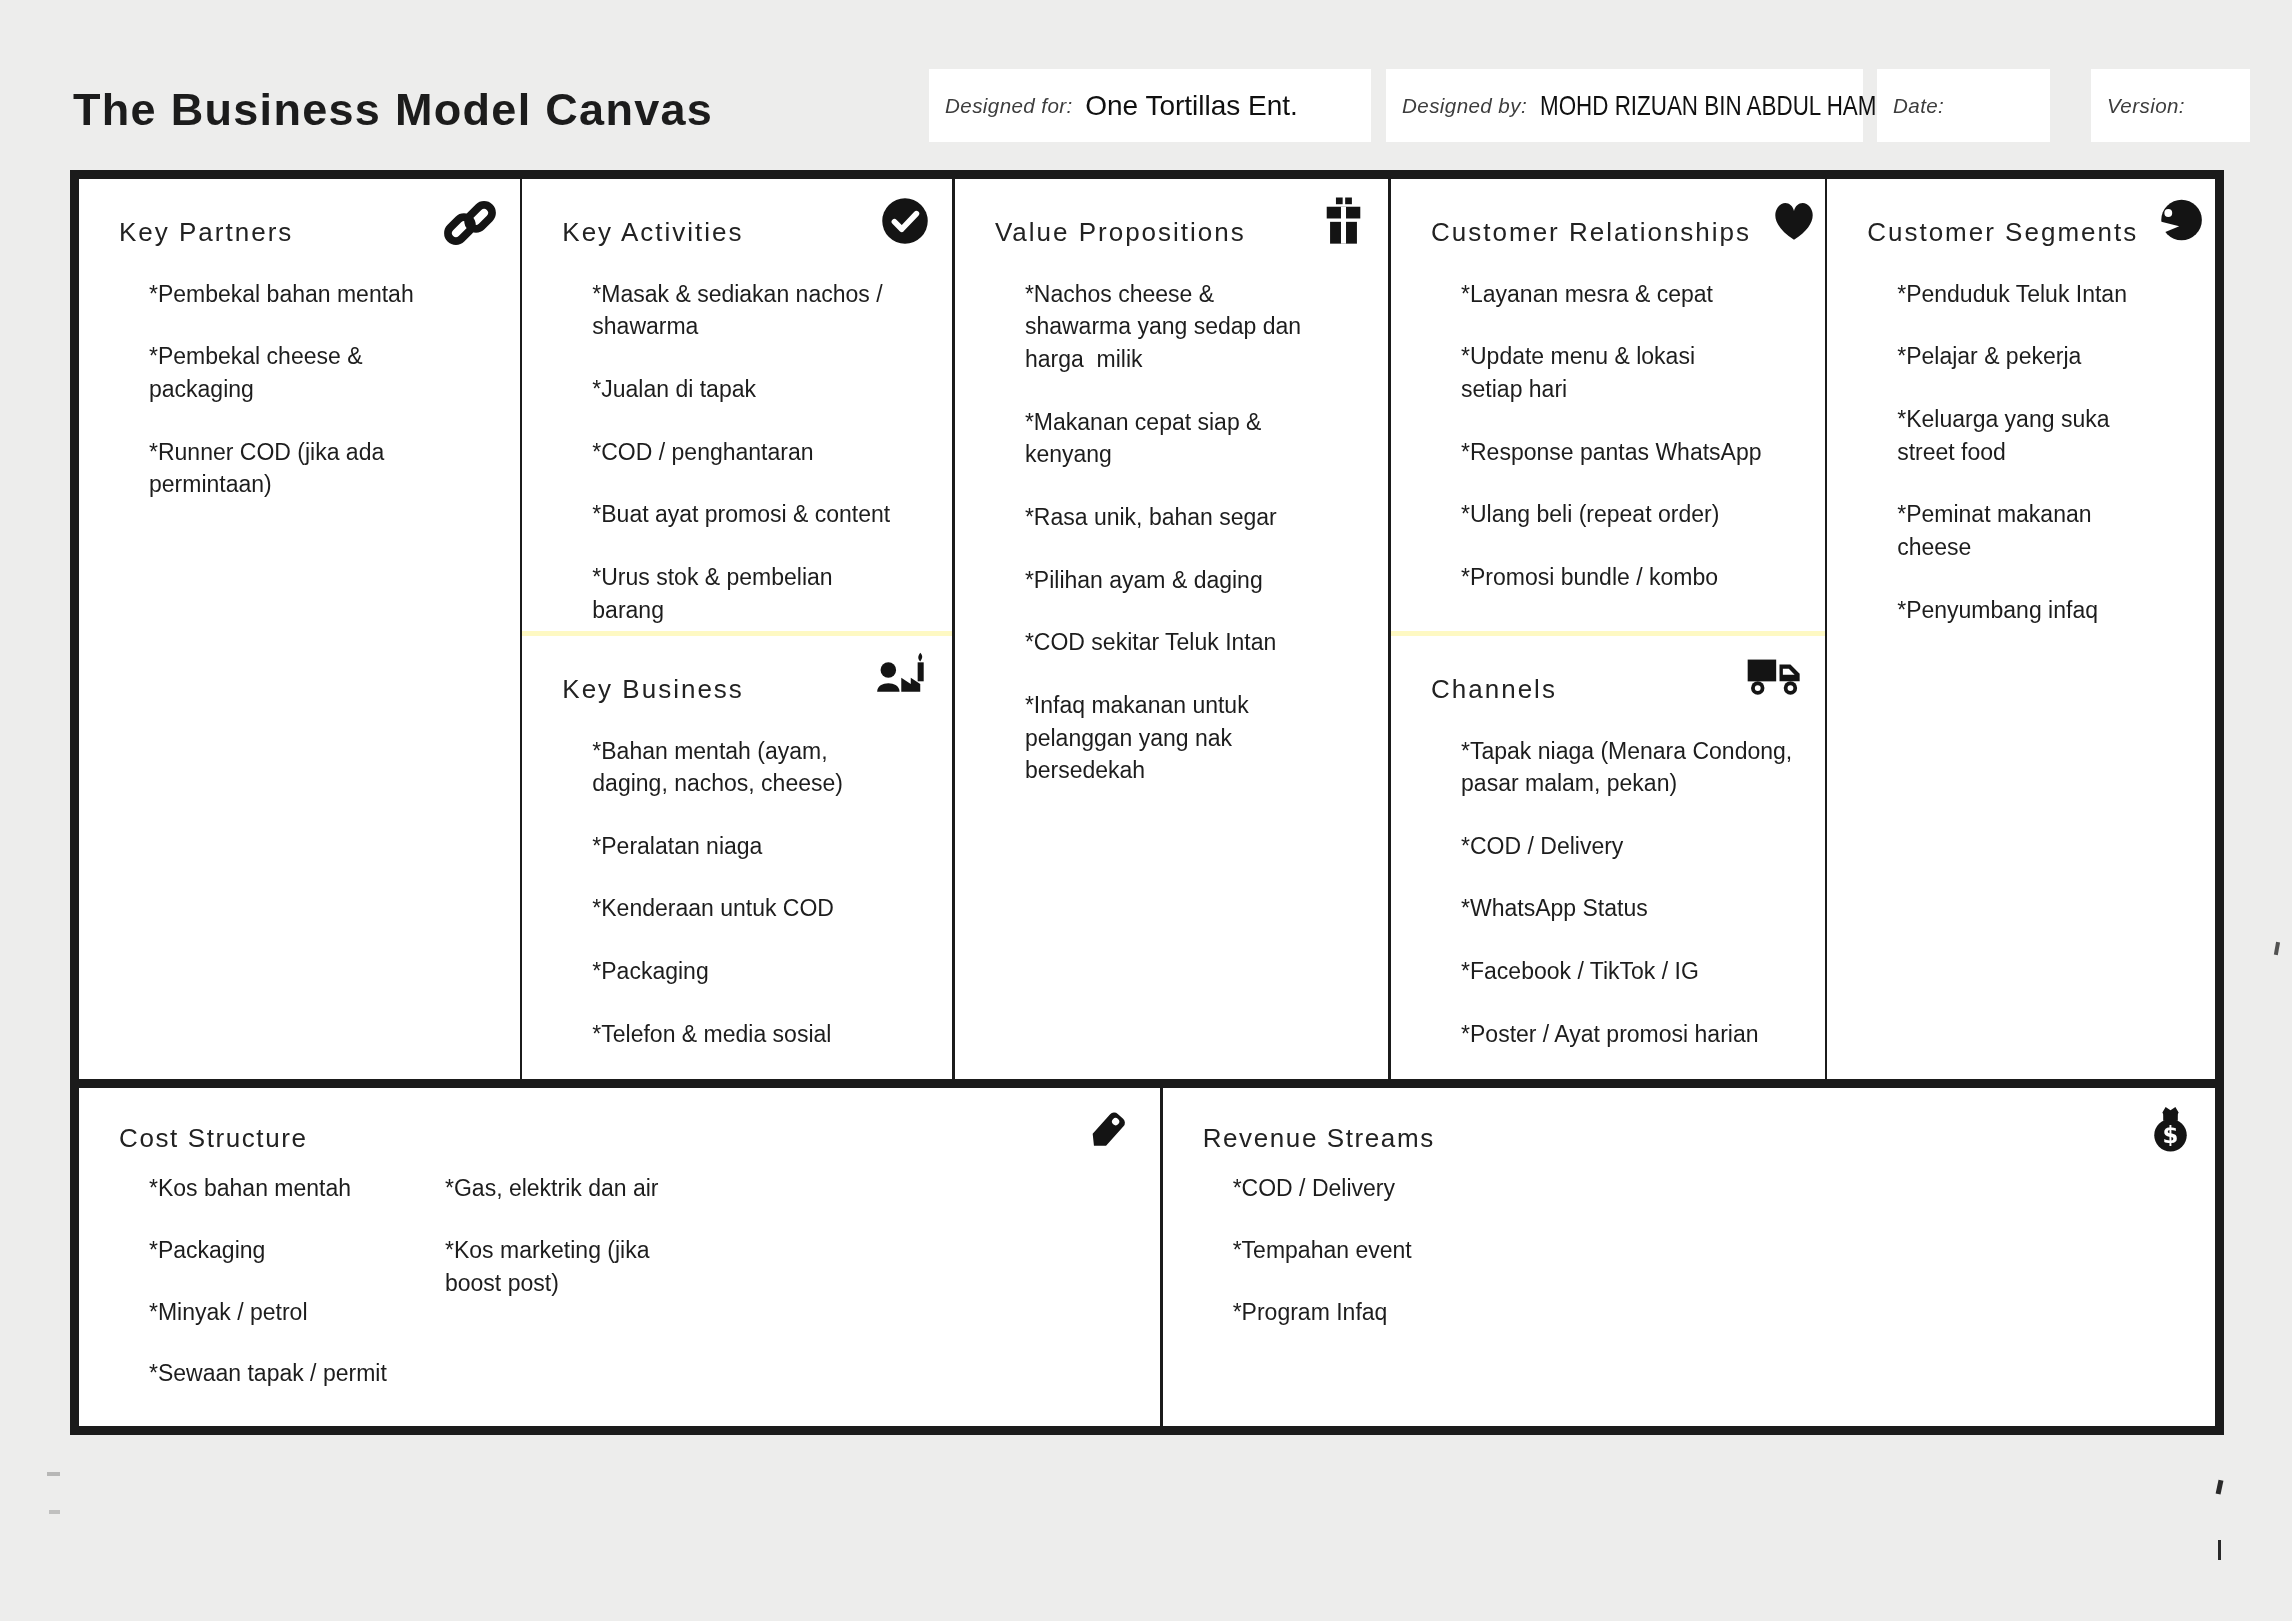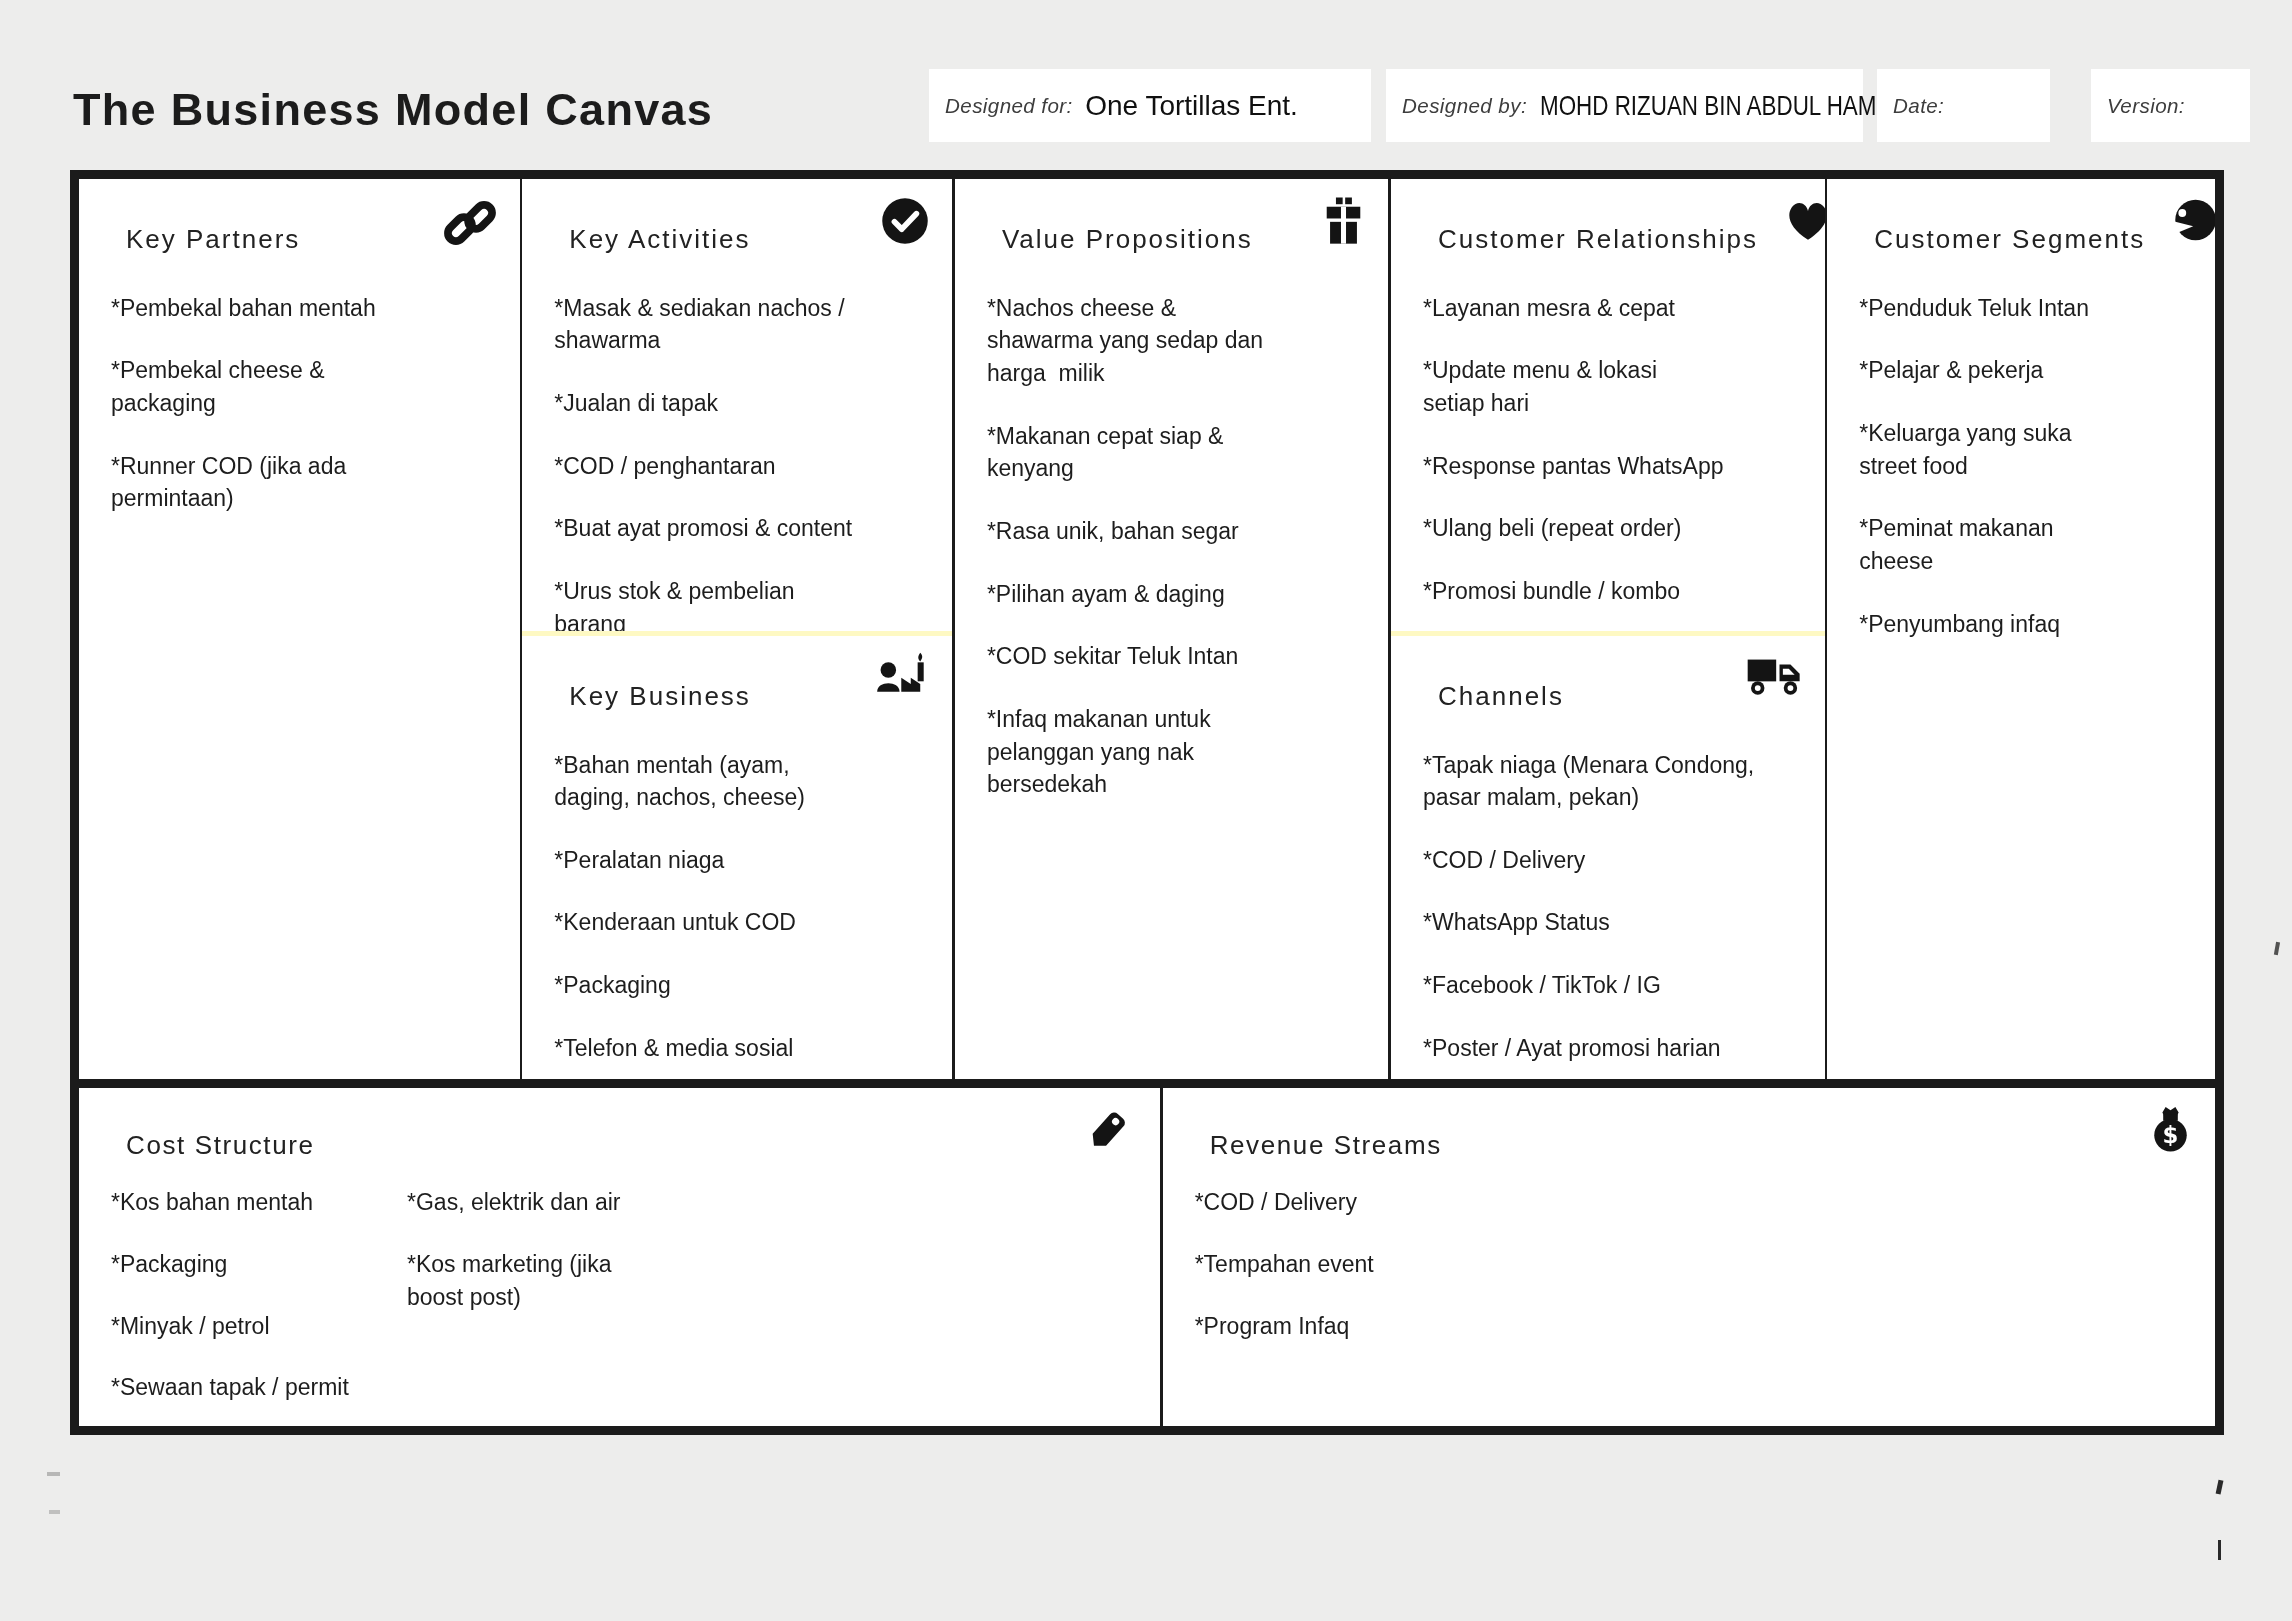--- a/index.html
+++ b/index.html
@@ -21,24 +21,24 @@
 
   .canvas{position:absolute;left:70px;top:170px;width:2154px;height:1265px;box-sizing:border-box;
           border:9px solid #1b1b1b;background:#1b1b1b;display:flex;flex-direction:column;}
   .top-grid{height:900px;display:grid;grid-template-columns:492fr 480fr 484fr 484fr 433fr;
             column-gap:2.7px;background:#1b1b1b;}
   .bottom-grid{height:338px;margin-top:9px;display:grid;grid-template-columns:1207fr 1175fr;
             column-gap:2.7px;background:#1b1b1b;}
   .col-stack{display:grid;grid-template-rows:505fr 495fr;row-gap:4.5px;background:#fef9c3;min-height:0;}
   .cell{background:#ffffff;box-sizing:border-box;padding:16px 21.5px 12.5px 32px;position:relative;overflow:hidden;}
   .cell-head{display:flex;justify-content:space-between;align-items:flex-start;margin-bottom:21.5px;}
-  .sec-title{margin:15px;font-size:26px;font-weight:400;letter-spacing:2px;color:#222;padding-top:14.3px;white-space:nowrap;}
+  .sec-title{margin:8px;font-size:26px;font-weight:400;letter-spacing:2px;color:#222;padding-top:14.3px;white-space:nowrap;}
   .icon{flex:0 0 auto;margin-left:9px;}
   .icon svg{display:block;}
-  .item{font-size:23px;line-height:1.42;margin-bottom:30px;white-space:pre-wrap;color:#1d1d1d;}
+  .item{font-size:23px;line-height:1.42;margin-bottom:30px;white-space:pre-wrap;color:#1d1d1d;margin-left:38px;}
   .bottom-cell .cell-head{margin-bottom:10.7px;}
   .bottom-cell .sec-title{padding-top:10.7px;letter-spacing:1.6px;}
   .bottom-cell .item{margin-bottom:29px;}
   .corner-icon{position:absolute;top:14.3px;right:25px;}
   .cols{display:flex;}
   .cost-col-1{width:296px;flex:0 0 auto;}
   .rev-col-1{width:407px;flex:0 0 auto;}
   .colB{flex:1 1 auto;}
 
   .stray{position:absolute;background:#8a8a8a;}

